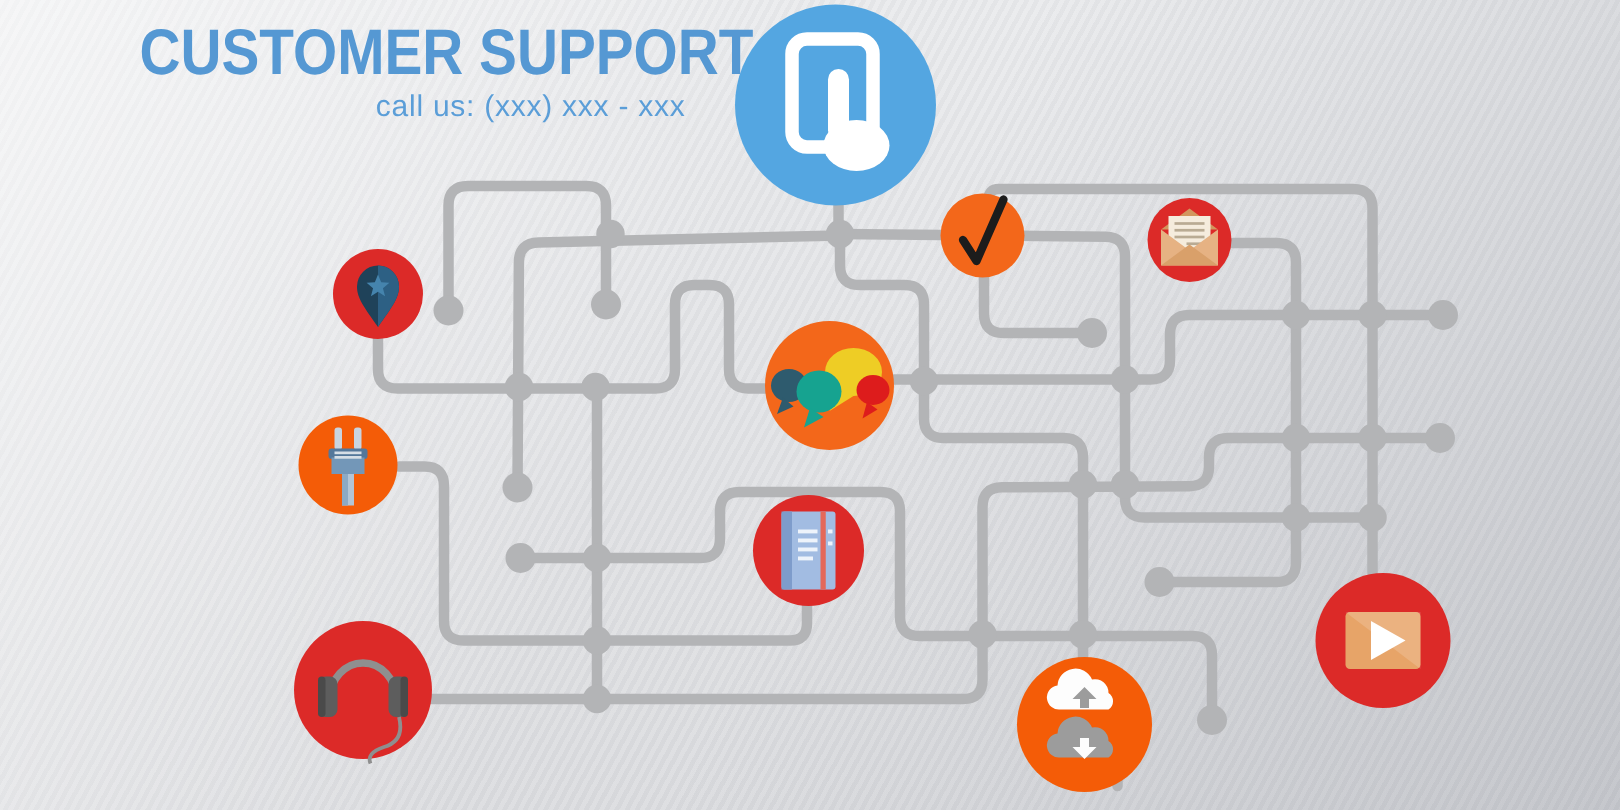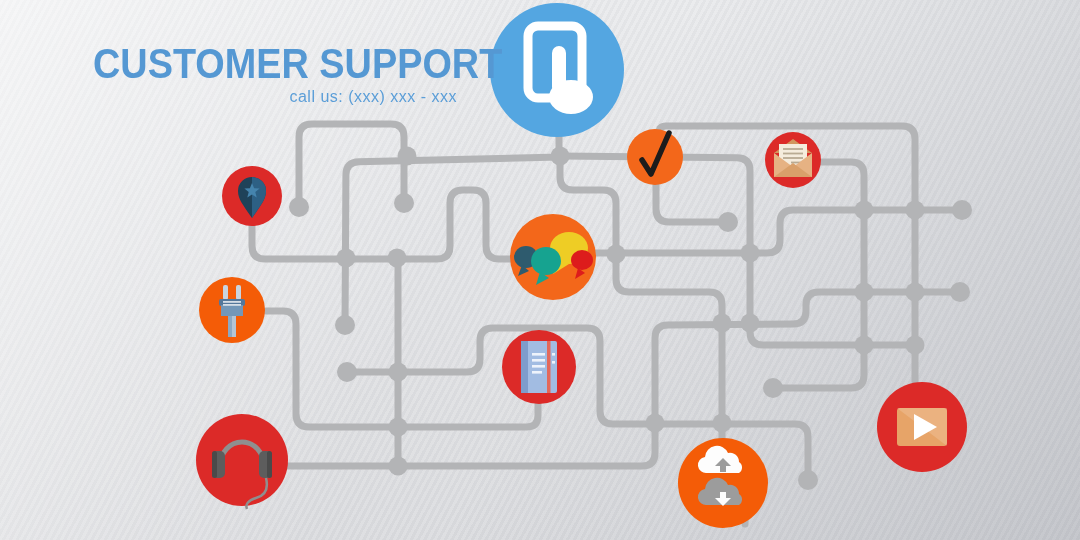--- a/index.html
+++ b/index.html
@@ -5,28 +5,28 @@
   html,body{margin:0;padding:0;}
   .canvas{
     position:relative;width:1080px;height:540px;overflow:hidden;
     font-family:"Liberation Sans",sans-serif;
     background:
       linear-gradient(115deg, rgba(255,255,255,.55), rgba(255,255,255,0) 42%),
       linear-gradient(295deg, rgba(110,115,128,.22), rgba(110,115,128,0) 48%),
       repeating-linear-gradient(118deg, rgba(255,255,255,.05) 0 3px, rgba(90,95,105,.045) 3px 6px),
       linear-gradient(#eaebed, #dcdde0);
   }
-  .header{position:absolute;left:93px;top:40px;width:378px;}
+  .header{position:absolute;left:93px;top:12px;width:378px;}
   .title{
     font-size:43px;font-weight:700;color:#5598d3;letter-spacing:0;
     transform:scaleX(.88);transform-origin:left top;white-space:nowrap;
     line-height:1.1;
   }
   .subtitle{
-    font-size:16px;color:#5b9ed8;text-align:right;margin-top:1px;
+    font-size:20px;color:#5b9ed8;text-align:right;margin-top:1px;
     padding-right:14px;letter-spacing:.5px;white-space:nowrap;
   }
   svg{position:absolute;left:0;top:0;}
 </style>
 </head>
 <body>
 
 <div class="canvas">
 
   <svg id="diagram" width="1080" height="540" viewBox="0 0 1080 540">

